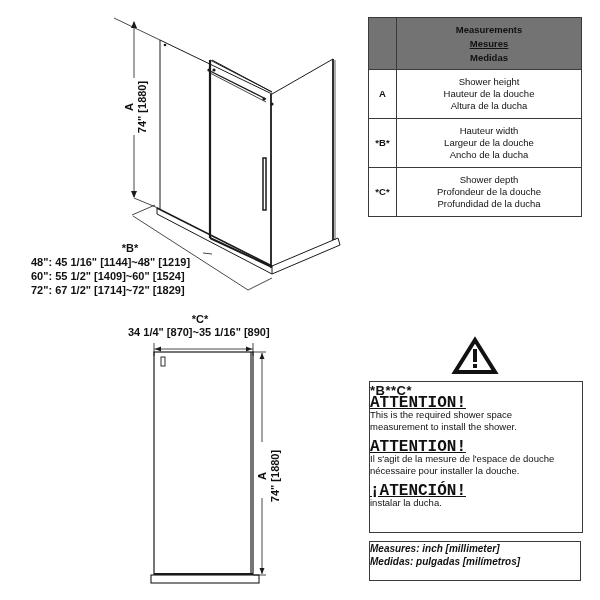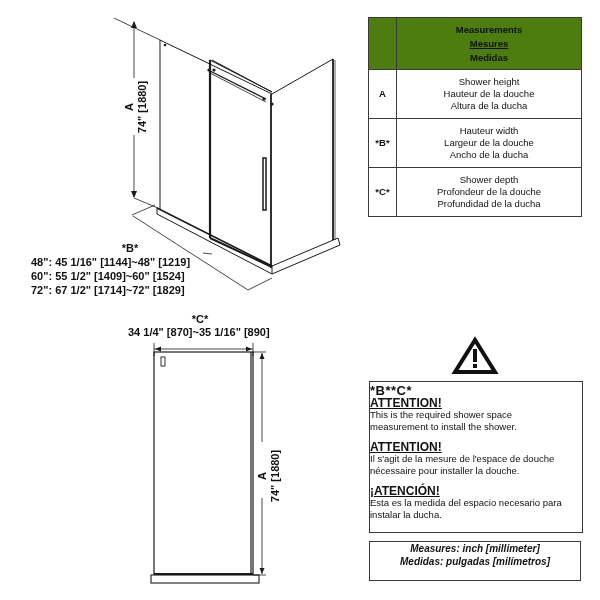--- a/index.html
+++ b/index.html
@@ -6,33 +6,33 @@
     body { width: 600px; height: 600px; position: relative; overflow: hidden;
            font-family: "Liberation Sans", sans-serif; color: #111; }
     svg.drawing { position: absolute; left: 0; top: 0; }
     .lbl { position: absolute; font-weight: bold; font-size: 11px; white-space: nowrap; color: #111; }
     .ctr { text-align: center; }
 
     
     .mtable { position: absolute; left: 368px; top: 17px; width: 214px; border-collapse: collapse;
               font-size: 9.5px; line-height: 12px; }
     .mtable td { border: 1.5px solid #3a3a3a; text-align: center; vertical-align: middle; padding: 0; }
-    .mtable .hdr td { background: #4d7c0f; height: 51px; font-weight: bold; }
+    .mtable .hdr td { background: #737373; height: 51px; font-weight: bold; }
     .mtable .key { width: 27px; font-weight: bold; }
     .mtable .row td { height: 48px; }
 
     
     .attn { position: absolute; left: 369px; top: 381px; width: 212px; height: 150px;
             border: 1.5px solid #3a3a3a; font-size: 9.5px; line-height: 12px; }
     .attn .big { font-weight: bold; font-size: 13px; line-height: 13px; margin-top: 2px; letter-spacing: 0.5px; }
-    .attn .h { font-weight: bold; text-decoration: underline; font-size: 12px; }
+    .attn .h { font-weight: bold; text-decoration: underline; font-size: 16px; font-family: Liberation Mono, monospace; }
     .attn .gap { height: 8px; }
 
     .units { position: absolute; left: 369px; top: 541px; width: 212px; height: 40px;
-             border: 1.5px solid #3a3a3a; text-align: center; font-weight: bold; font-style: italic;
+             border: 1.5px solid #3a3a3a; text-align: left; font-weight: bold; font-style: italic;
              font-size: 10px; line-height: 12.5px; padding-top: 1px; box-sizing: border-box; }
 
     .rot { position: absolute; transform: rotate(-90deg); transform-origin: center center;
            font-weight: bold; font-size: 11px; white-space: nowrap; text-align: center; line-height: 13px; }
   </style>
 </head>
 <body>
 
 <svg class="drawing" width="600" height="600" viewBox="0 0 600 600">
   <g stroke="#1a1a1a" fill="none" stroke-width="1">
@@ -170,20 +170,19 @@
   <div class="big">*B**C*</div>
   <div class="h">ATTENTION!</div>
   <div>This is the required shower space</div>
   <div>measurement to install the shower.</div>
   <div class="gap"></div>
   <div class="h">ATTENTION!</div>
   <div>Il s'agit de la mesure de l'espace de douche</div>
   <div>nécessaire pour installer la douche.</div>
   <div class="gap"></div>
   <div class="h">¡ATENCIÓN!</div>
-  <div>Esta es la medida del espacio necesario para</div>
   <div>instalar la ducha.</div>
 </div>
 
 <div class="units">
   <div>Measures: inch [millimeter]</div>
   <div>Medidas: pulgadas [milímetros]</div>
 </div>
 
 </body></html>

